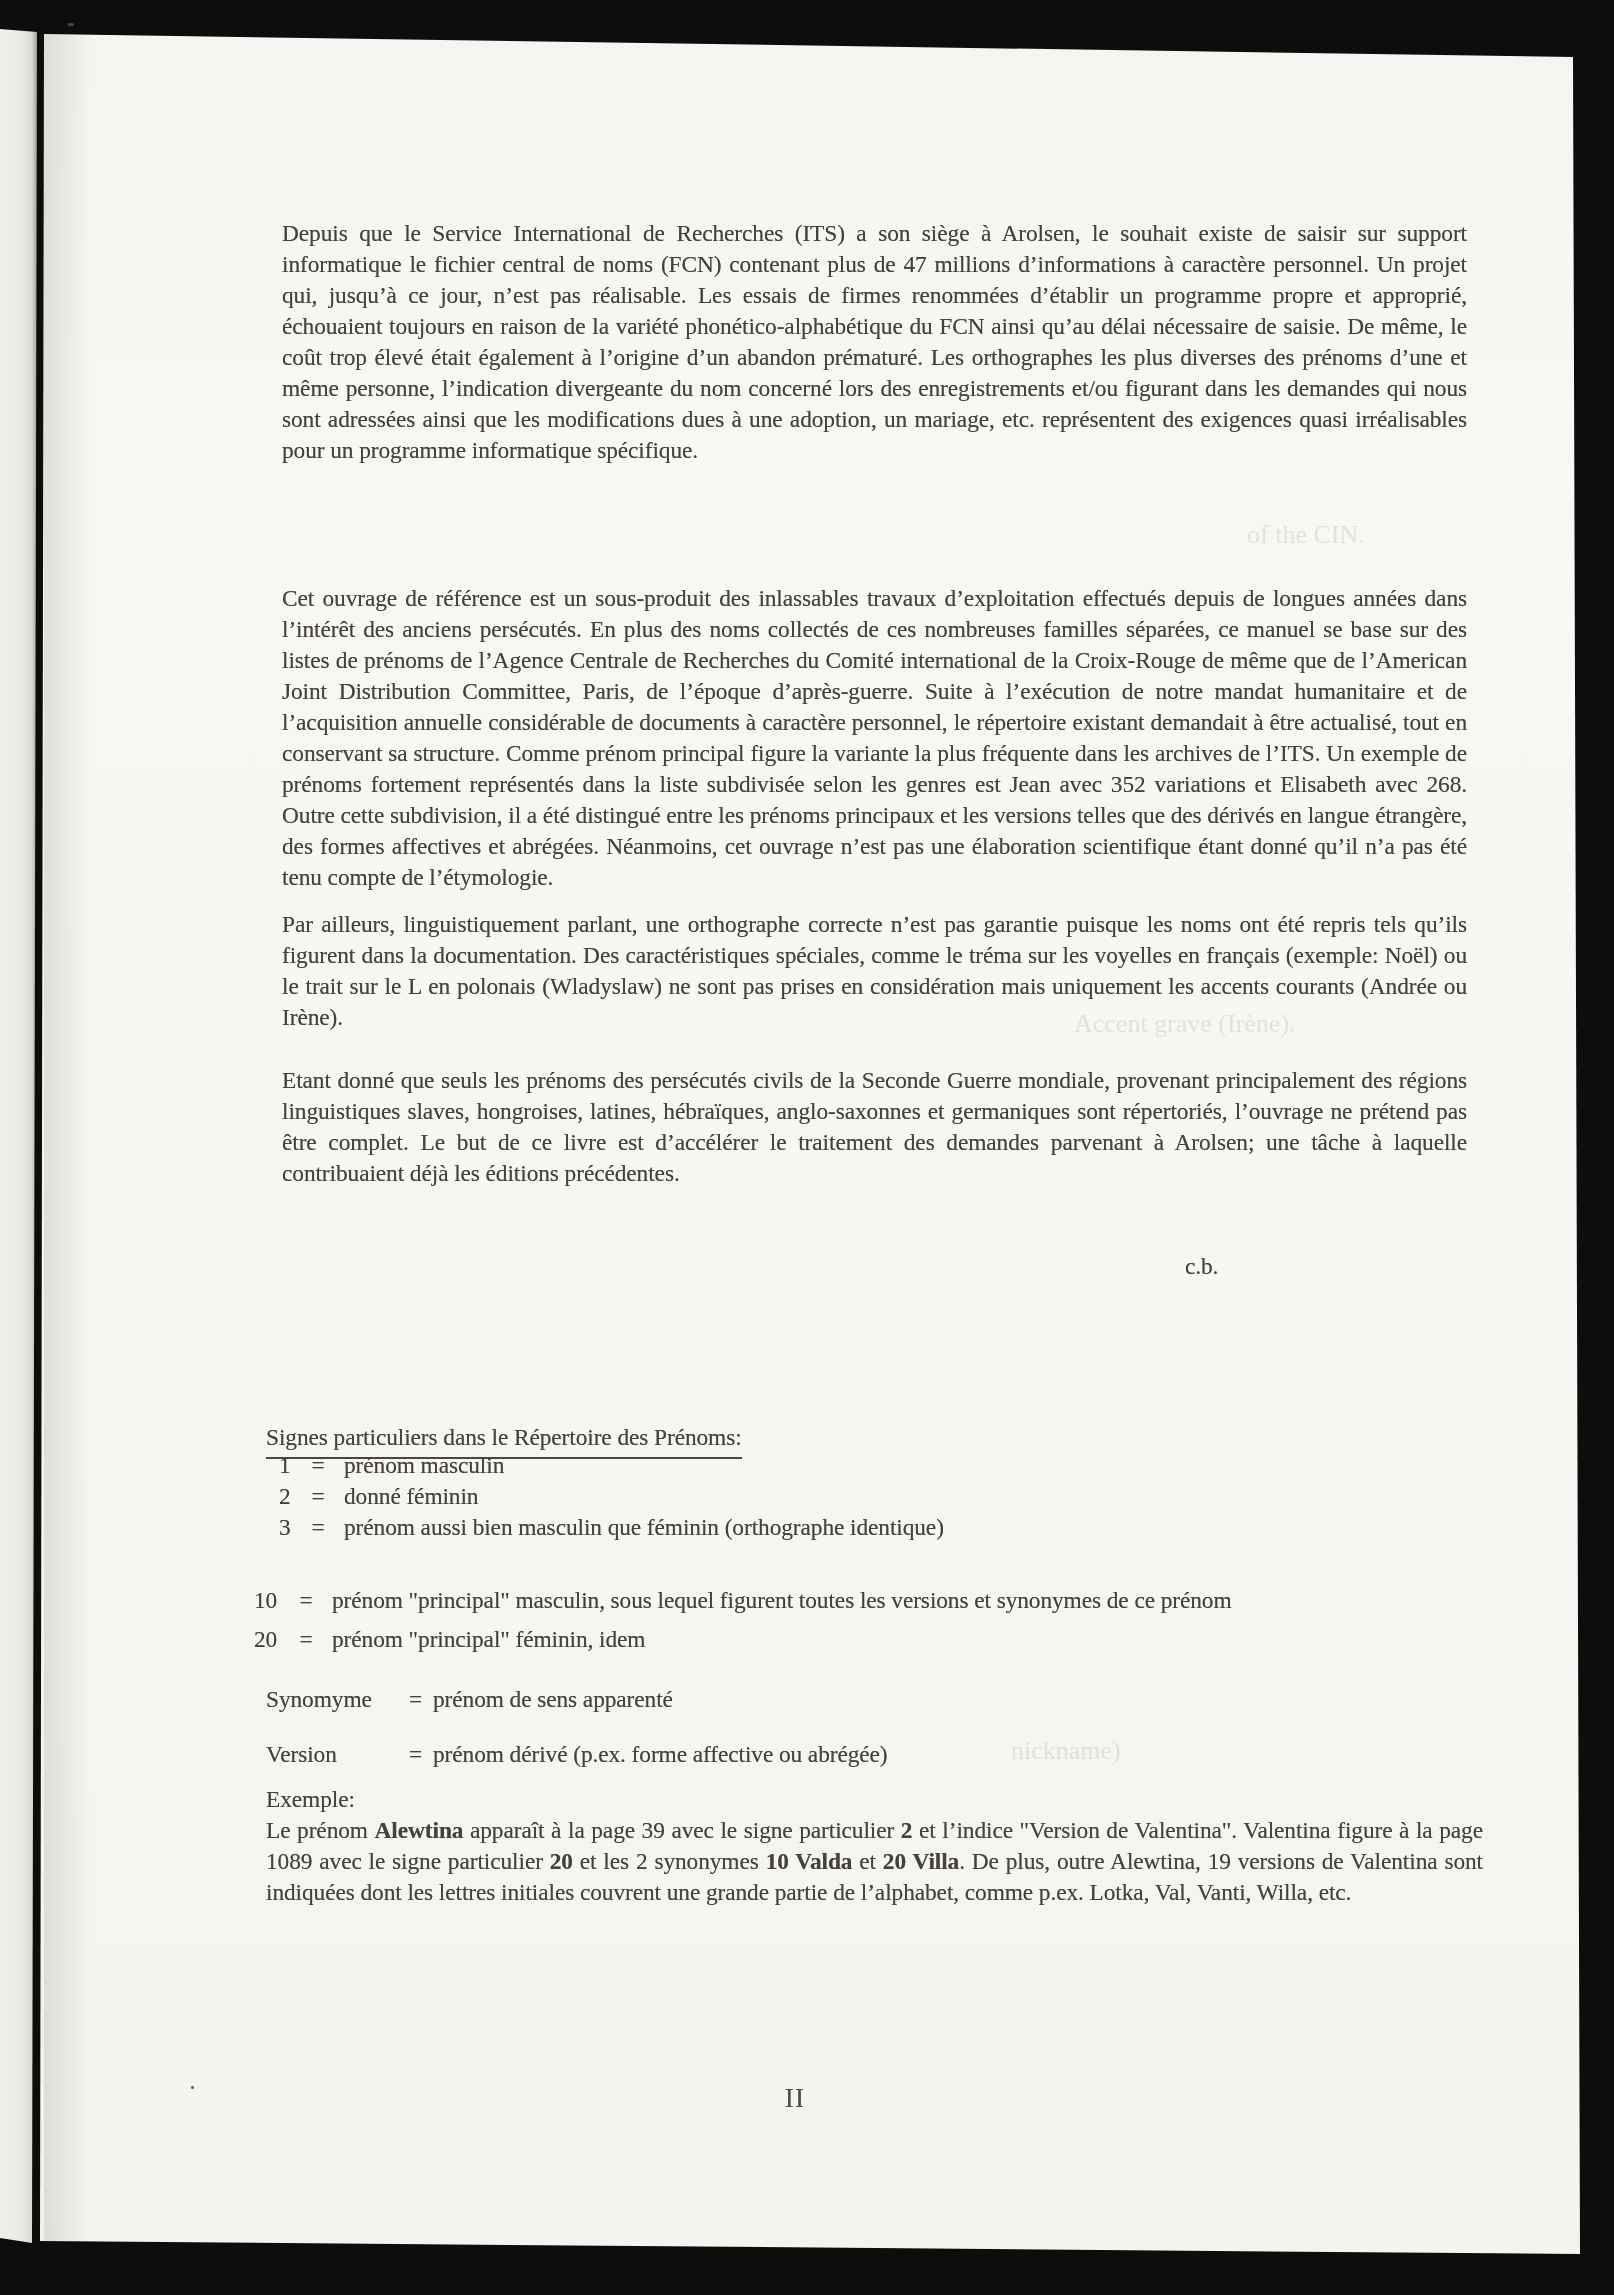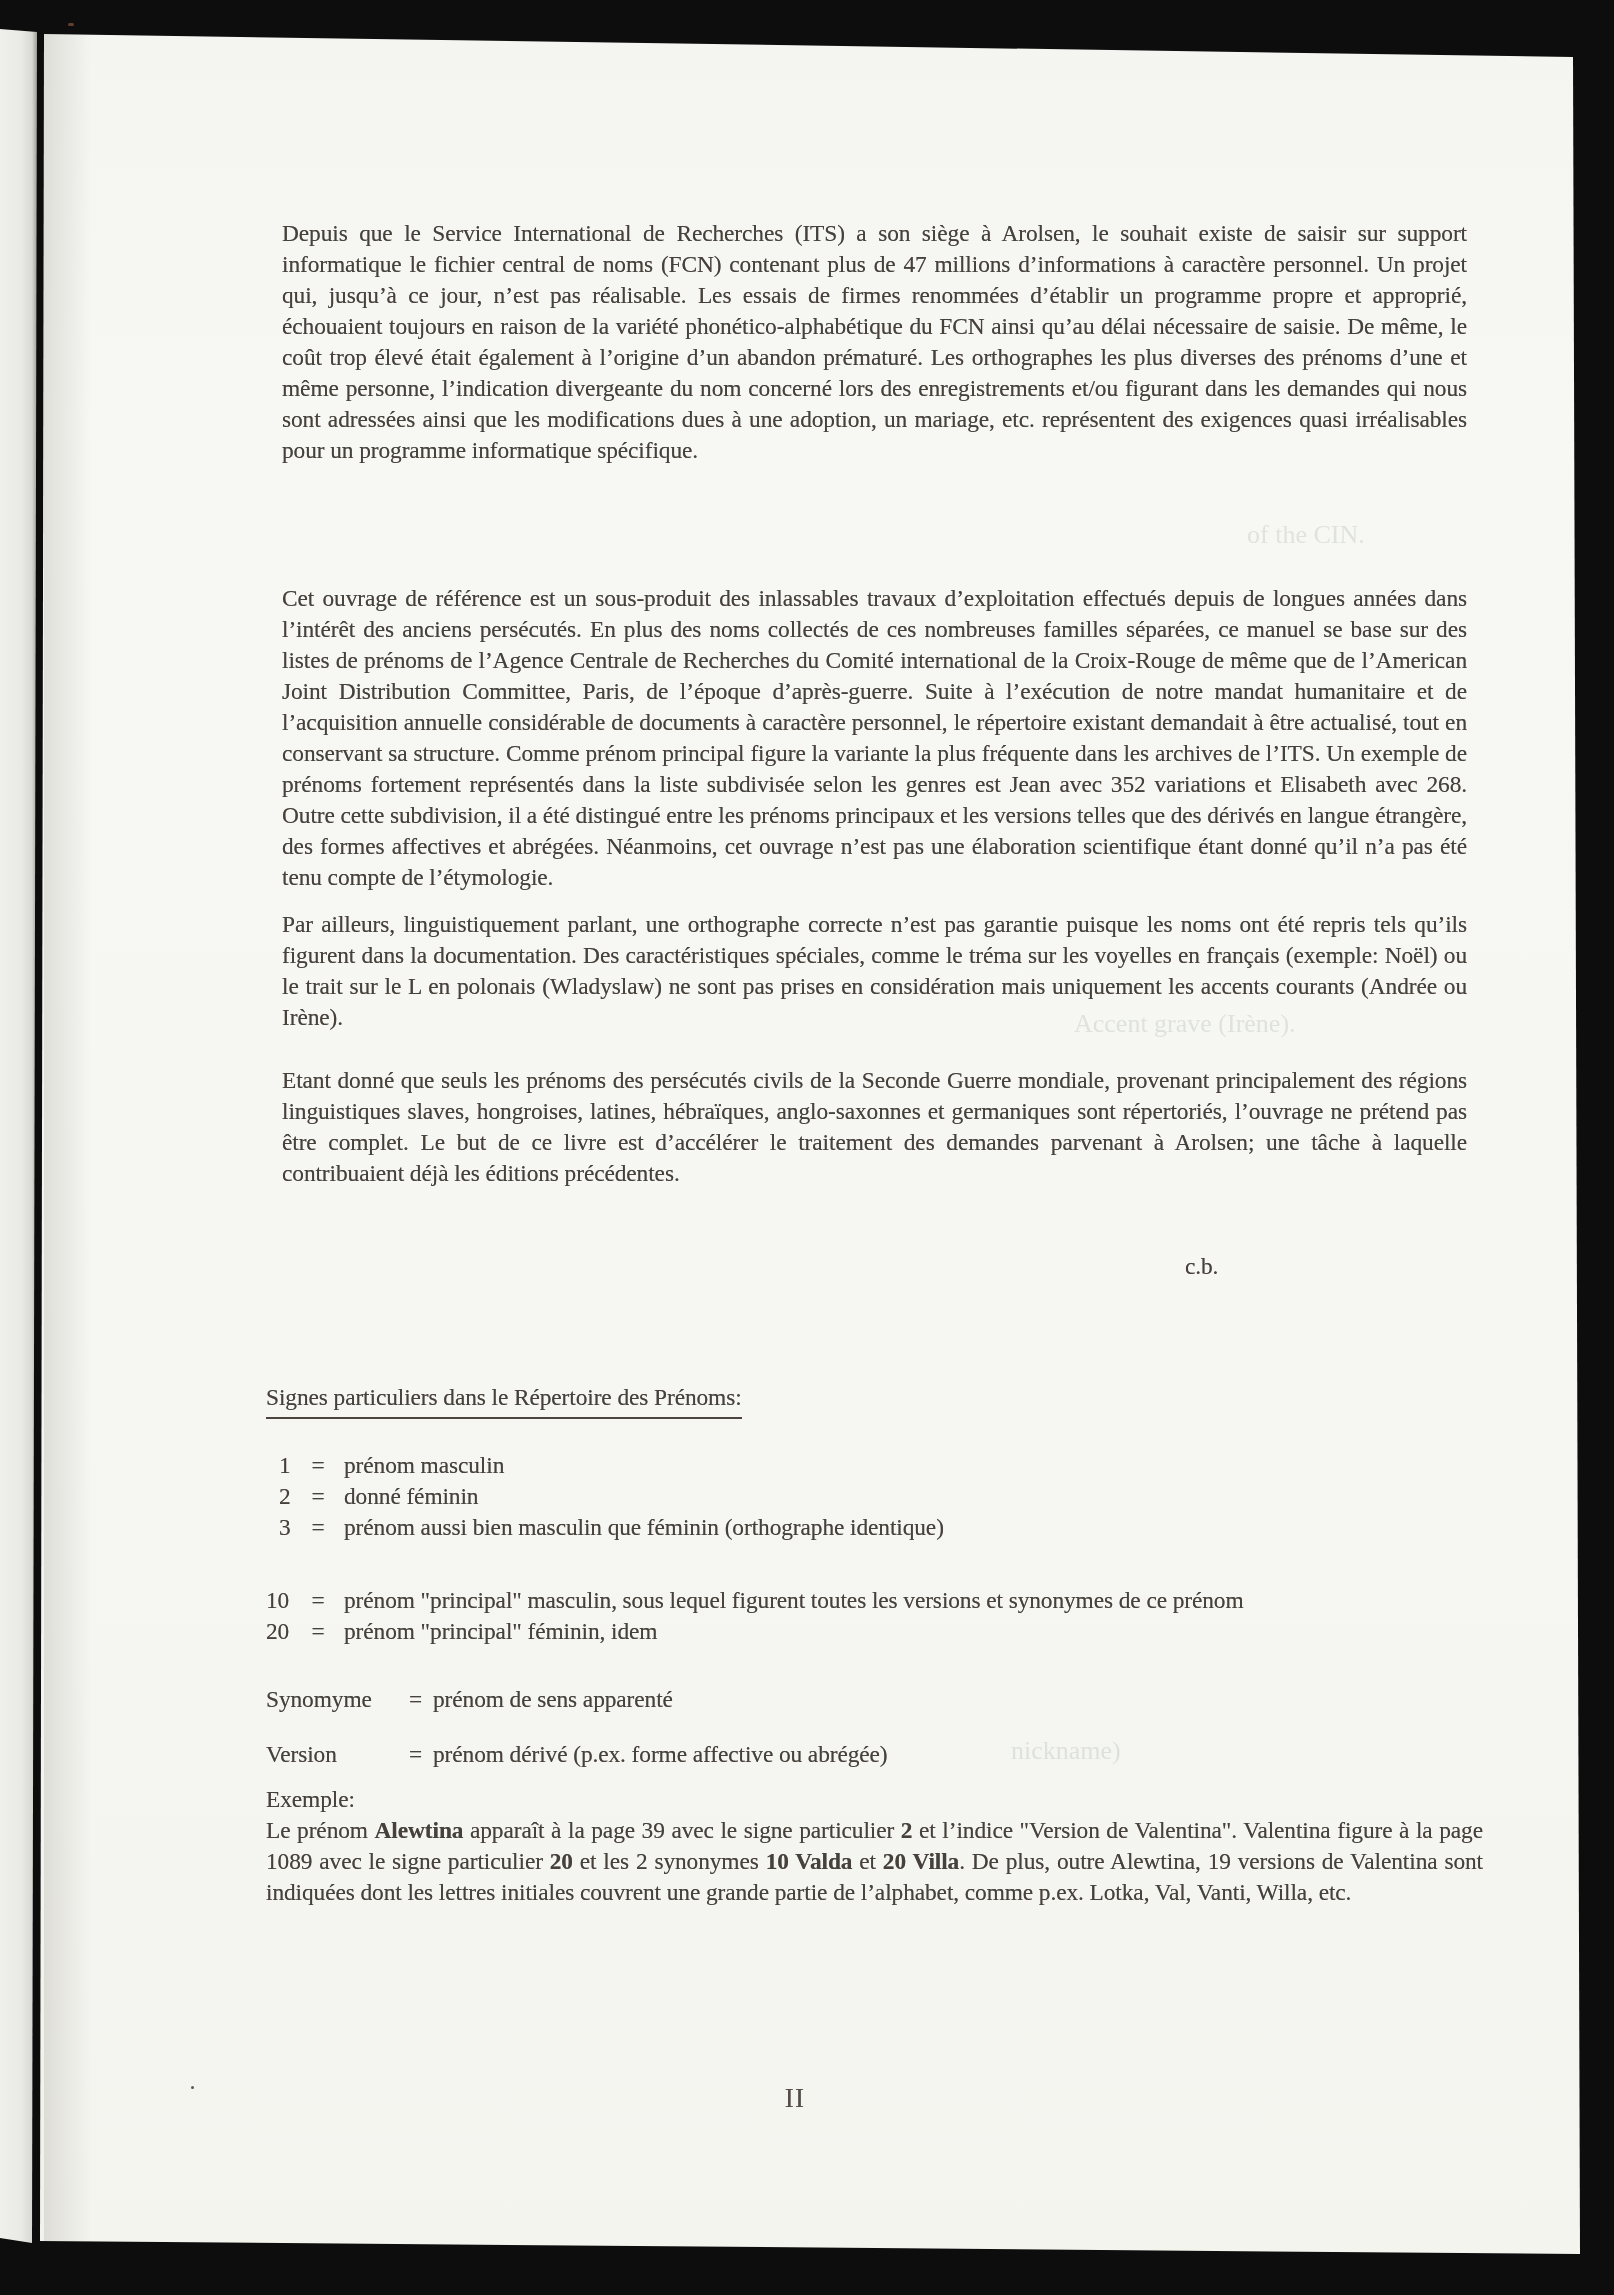--- a/index.html
+++ b/index.html
@@ -35,24 +35,24 @@
     letter-spacing:-0.1px;
     text-shadow:0 0 0.6px rgba(70,64,56,.55);
   }
   .block{left:266px;width:1217px;}
   .just p{margin:16px;text-align:justify;}
   #block1{top:202px;}
   #block2{top:567px;}
   #block3{top:1049px;}
   #signature{top:1251px;left:1185px;}
   #legend-heading{top:1382px;left:266px;}
-  #legend-heading span{display:inline-block;border-bottom:2.4px solid #4b453e;padding-bottom:4px;}
+  #legend-heading span{display:inline-block;border-bottom:2.4px solid #4b453e;padding-bottom:4px;margin-top:40px;}
   .rowlist{display:flex;flex-direction:column;}
   #numeric-list{top:1450px;left:266px;width:1217px;gap:0;}
-  #principal-list{top:1585px;left:266px;width:1217px;}
+  #principal-list{top:1585px;left:254px;width:1217px;gap:8px;}
   #terms-list{top:1684px;left:266px;width:1217px;gap:24px;}
   .lrow{display:flex;line-height:31px;}
   .lrow .k{flex:0 0 39px;}
   .lrow .k.pad{padding-left:13px;box-sizing:border-box;}
   .lrow .eq{flex:0 0 39px;text-align:left;padding-left:6.5px;box-sizing:border-box;}
   .lrow .d{flex:1;}
   .trow .k{flex:0 0 143px;}
   .trow .eq{flex:0 0 24px;padding-left:0;}
   #example{top:1784px;}
   #example .label{margin:0 0 0 0;}

